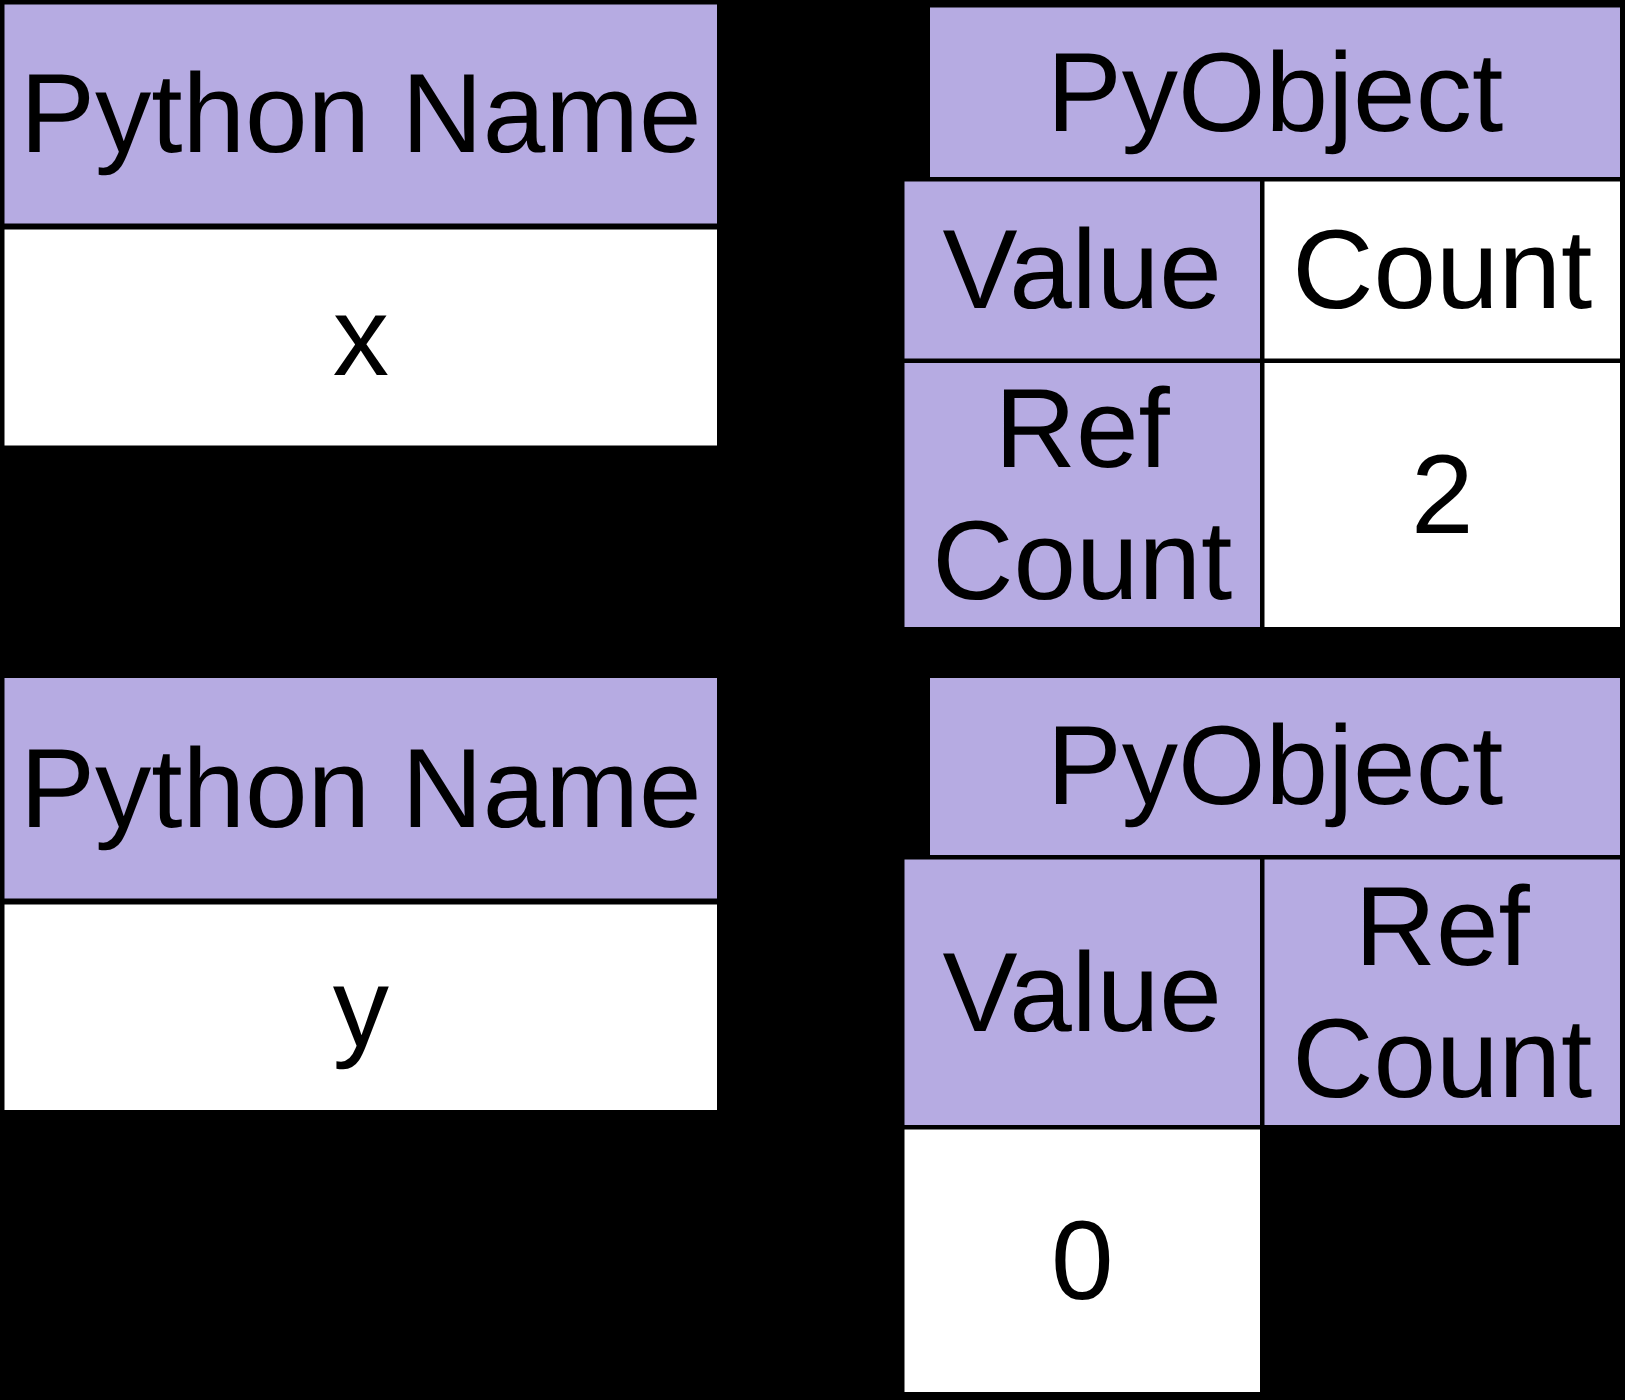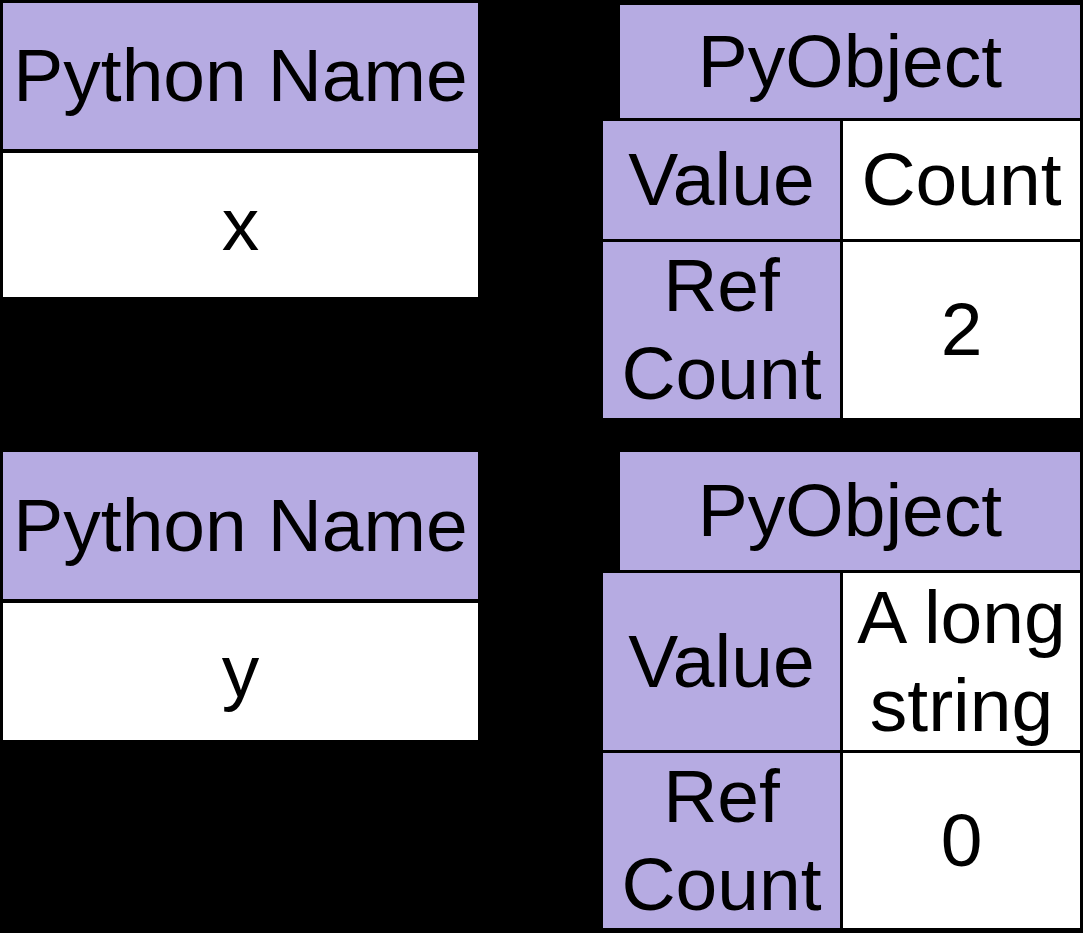--- a/index.html
+++ b/index.html
@@ -93,18 +93,17 @@
   </div>
 
   <div class="tbl" id="name-y">
     <div class="cell hdr">Python Name</div>
     <div class="cell val">y</div>
   </div>
 
   <div class="tbl" id="obj-string">
     <div class="cell hdr span2">PyObject</div>
     <div class="cell lbl">Value</div>
-    <div class="cell val">A long string</div>
     <div class="cell lbl">Ref Count</div>
     <div class="cell val">0</div>
   </div>
 
 </div>
 
 </body></html>

